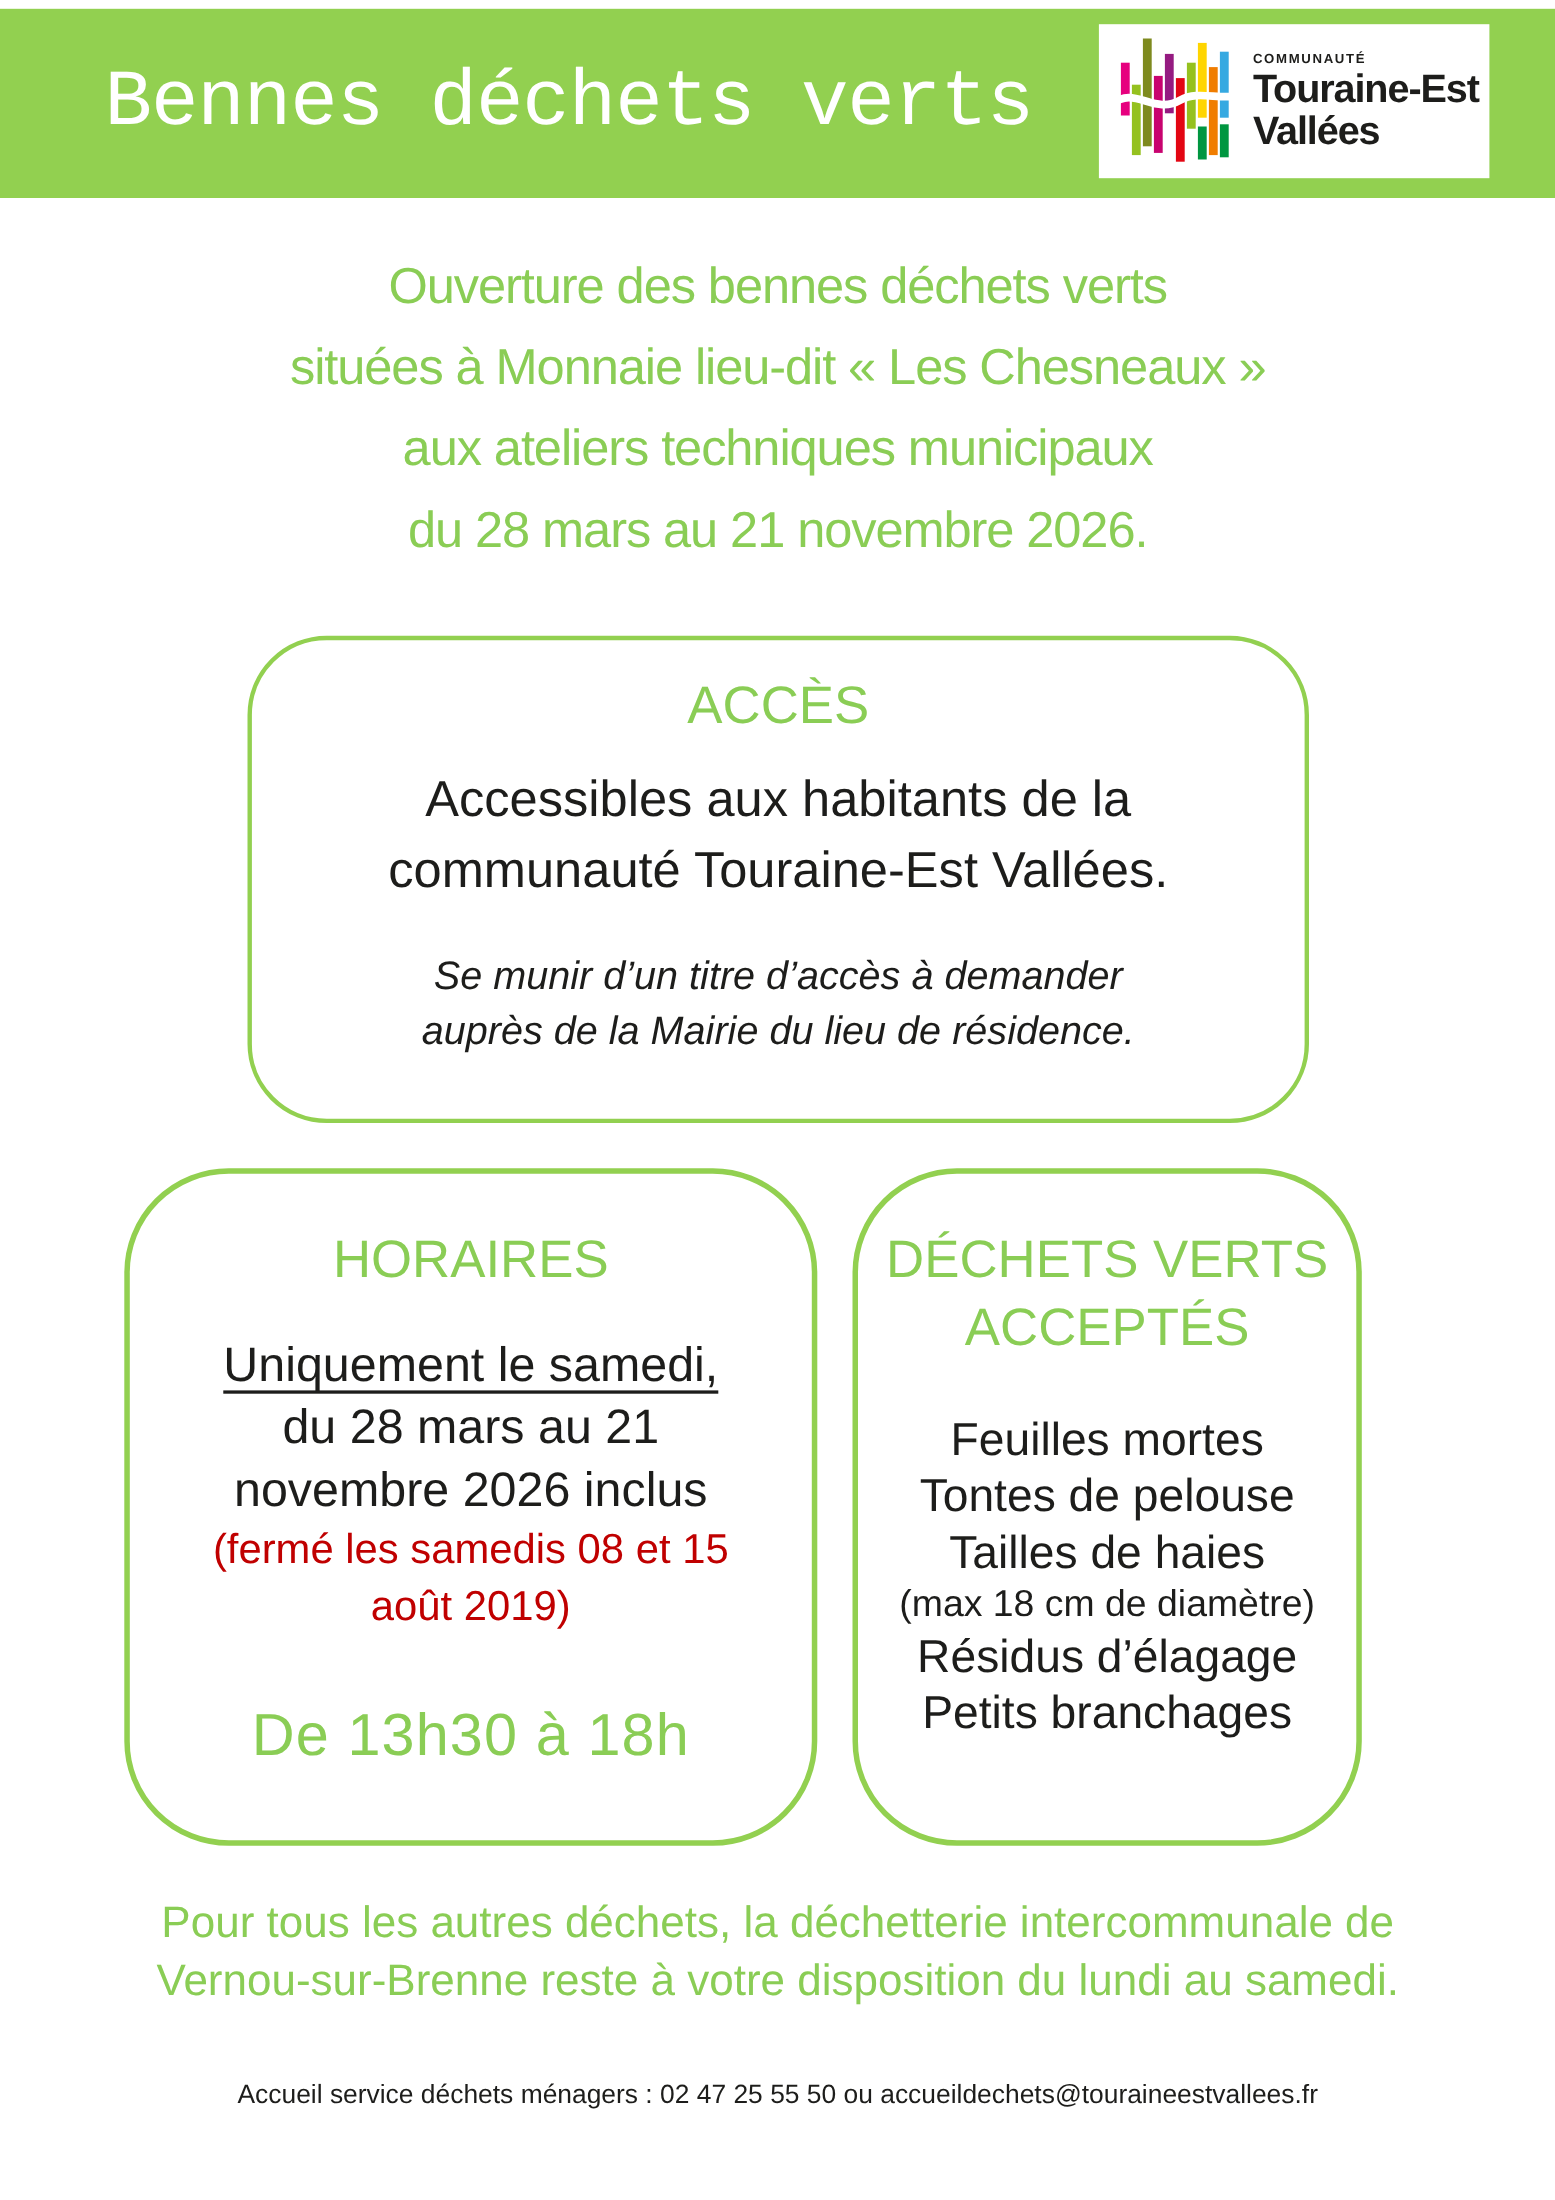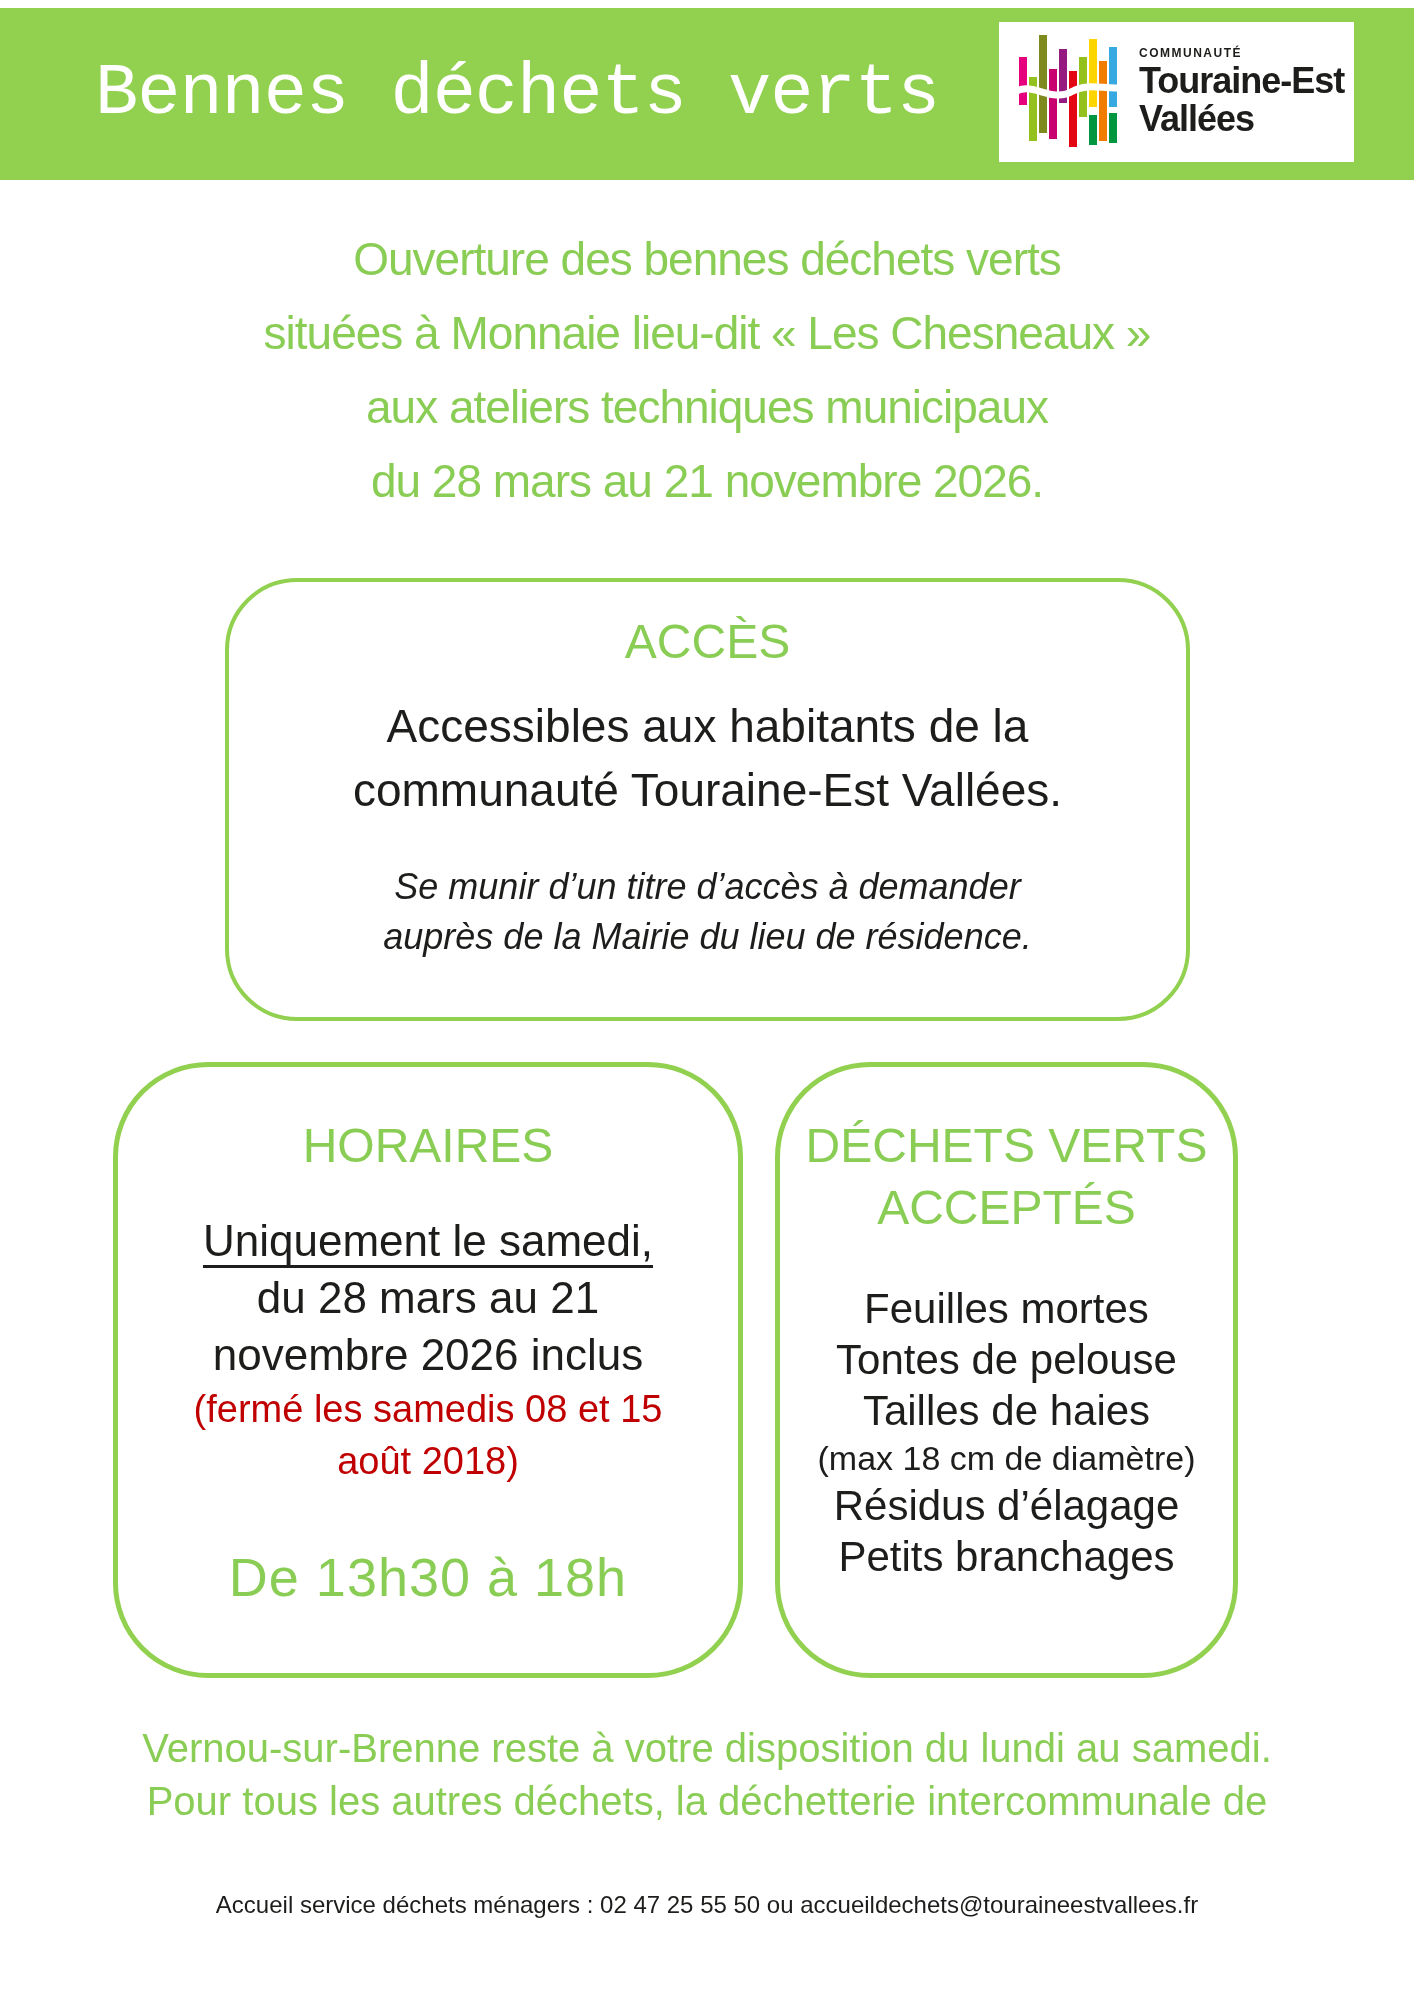--- a/index.html
+++ b/index.html
@@ -121,40 +121,40 @@
 
   <section class="gbox horaires-box">
     <div class="box-title">HORAIRES</div>
     <div class="underline-line">Uniquement le samedi,</div>
     <div class="period">
       <div>du 28 mars au 21</div>
       <div>novembre 2026 inclus</div>
     </div>
     <div class="closed">
       <div>(fermé les samedis 08 et 15</div>
-      <div>août 2018)</div>
+      <div>août 2019)</div>
     </div>
     <div class="hours">De 13h30 à 18h</div>
   </section>
 
   <section class="gbox dechets-box">
     <div class="box-title">
       <div>DÉCHETS VERTS</div>
       <div>ACCEPTÉS</div>
     </div>
     <div class="dechets-items">
       <div>Feuilles mortes</div>
       <div>Tontes de pelouse</div>
       <div>Tailles de haies</div>
       <div class="dechets-note">(max 18 cm de diamètre)</div>
       <div>Résidus d’élagage</div>
       <div>Petits branchages</div>
     </div>
   </section>
 
   <section class="footer-green">
+    <div>Pour tous les autres déchets, la déchetterie intercommunale de</div>
     <div>Vernou-sur-Brenne reste à votre disposition du lundi au samedi.</div>
-    <div>Pour tous les autres déchets, la déchetterie intercommunale de</div>
   </section>
 
   <div class="contact">Accueil service déchets ménagers : 02 47 25 55 50 ou accueildechets@touraineestvallees.fr</div>
 
 </div>
 
 </body></html>

